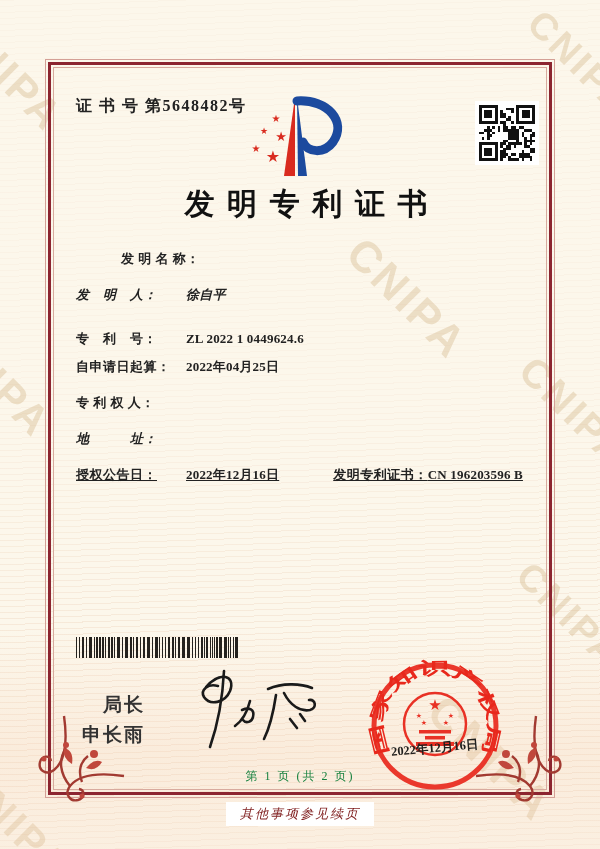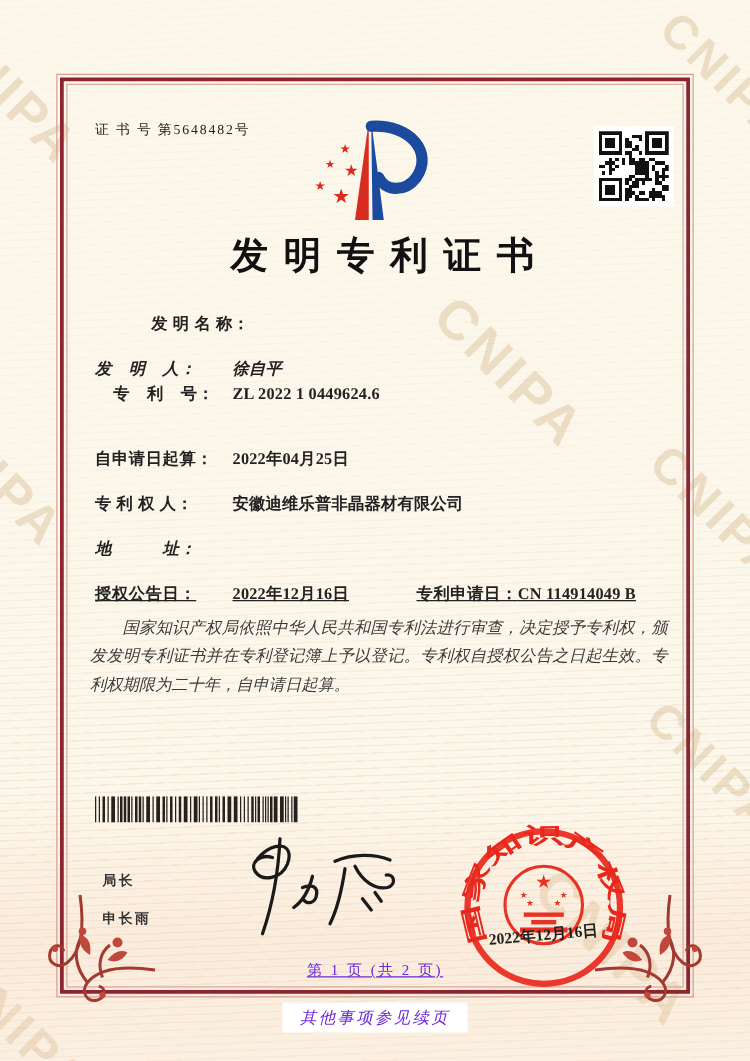--- a/index.html
+++ b/index.html
@@ -27,21 +27,21 @@
     transform:rotate(45deg); transform-origin:left top; white-space:nowrap; pointer-events:none;
   }
   
   .frame {
     position:absolute; left:48px; top:62px; width:504px; height:733px;
     border:3px solid #8c2530;
   }
   .frame::before { content:""; position:absolute; inset:-6px; border:1px solid #d4a096; }
   .frame::after  { content:""; position:absolute; inset:2px;  border:1px solid #d8aa9e; }
 
-  .cert-no { position:absolute; left:76px; top:96px; font-size:11px; font-weight:400; letter-spacing:1.5px; }
+  .cert-no { position:absolute; left:76px; top:96px; font-size:16px; font-weight:700; letter-spacing:1.5px; }
 
   .logo { position:absolute; left:228px; top:92px; width:144px; height:90px; }
   .qr-wrap { position:absolute; left:475px; top:101px; width:64px; height:64px; background:#fff; padding:4px; }
 
   .title {
     position:absolute; left:0; right:0; top:184px; text-align:center;
     font-size:30px; font-weight:bold; letter-spacing:0.42em; text-indent:0.42em; color:#111;padding-left:12px;
   }
 
   .fields { position:absolute; left:76px; top:250px; width:470px; font-size:13px; }
@@ -56,36 +56,36 @@
     font-size:13px; line-height:23px; font-style:italic; color:#3a3a3a;
     text-align:justify;
   }
   .body-text p { text-indent:2em; }
 
   .barcode { position:absolute; left:76px; top:637px; width:166px; height:21px; }
 
   .signer {
     position:absolute; left:82px; top:690px;
     font-family:Liberation Sans, sans-serif;
-    font-size:11px; font-weight:600; color:#333; line-height:30px; letter-spacing:2px;
+    font-size:19px; font-weight:600; color:#333; line-height:30px; letter-spacing:2px;text-align:right;
   }
   .signature { position:absolute; left:176px; top:663px; width:155px; height:92px; }
 
   .seal { position:absolute; left:355px; top:646px; width:160px; height:160px; }
 
   .corner { position:absolute; width:92px; height:92px; }
   .corner.bl { left:36px;  top:712px; }
   .corner.br { left:472px; top:712px; transform:scaleX(-1); }
 
-  .page-info { position:absolute; left:0; right:0; top:768px; text-align:center; font-size:12px; letter-spacing:2px; color:#6d28d9;text-decoration:underline; }
+  .page-info { position:absolute; left:0; right:0; top:768px; text-align:center; font-size:12px; letter-spacing:2px; color:#15803d; }
 
   .footer-note {
     position:absolute; left:50%; top:802px; transform:translateX(-50%);
     background:#fff; padding:3px 14px; font-size:13px; font-style:italic;
-    letter-spacing:2px; color:#6d28d9;
+    letter-spacing:2px; color:#7f1d1d;
   }
 </style>
 </head>
 <body>
 
 <div class="page">
 
   <div class="waves"></div>
 
   <span class="wm" style="left:-28px; top:6px;   font-size:42px;">CNIPA</span>
@@ -252,45 +252,43 @@
   <div class="title">发明专利证书</div>
 
   <div class="fields">
     <div class="frow" style="top:0px;margin-left:45px;">
       <span class="flabel">发 明 名 称：</span>
     </div>
     <div class="frow" style="top:36px;font-style:italic;">
       <span class="flabel">发　明　人：</span>
       <span class="fvalue">徐自平</span>
     </div>
-    <div class="frow" style="top:56px;text-align:center;">
+    <div class="frow" style="top:80px;">
       <span class="flabel">专　利　号：</span>
       <span class="fvalue">ZL 2022 1 0449624.6</span>
     </div>
     <div class="frow" style="top:108px;">
       <span class="flabel">自申请日起算：</span>
       <span class="fvalue">2022年04月25日</span>
     </div>
     <div class="frow" style="top:144px;">
       <span class="flabel">专 利 权 人：</span>
-      <span class="fvalue">安徽迪维乐普非晶器材有限公司</span>
     </div>
     <div class="frow" style="top:180px;font-style:italic;">
       <span class="flabel">地　　　址：</span>
     </div>
     <div class="frow" style="top:216px;text-decoration:underline;">
       <span class="flabel">授权公告日：</span>
       <span class="fvalue">2022年12月16日</span>
-      <span class="flabel2">专利申请日：</span>
-      <span class="fvalue">CN 114914049 B</span>
+      <span class="flabel2">发明专利证书：</span>
+      <span class="fvalue">CN 196203596 B</span>
     </div>
   </div>
 
   <div class="body-text">
-    <p>国家知识产权局依照中华人民共和国专利法进行审查，决定授予专利权，颁发发明专利证书并在专利登记簿上予以登记。专利权自授权公告之日起生效。专利权期限为二十年，自申请日起算。</p>
   </div>
 
   <svg class="barcode" id="barcode-svg" viewBox="0 0 166 21" preserveAspectRatio="none">
       <rect x="0" y="0" width="1" height="21" fill="#25221e"></rect>
       <rect x="3" y="0" width="1" height="21" fill="#25221e"></rect>
       <rect x="6" y="0" width="2" height="21" fill="#25221e"></rect>
       <rect x="10" y="0" width="1" height="21" fill="#25221e"></rect>
       <rect x="13" y="0" width="3" height="21" fill="#25221e"></rect>
       <rect x="18" y="0" width="1" height="21" fill="#25221e"></rect>
       <rect x="20" y="0" width="2" height="21" fill="#25221e"></rect>

